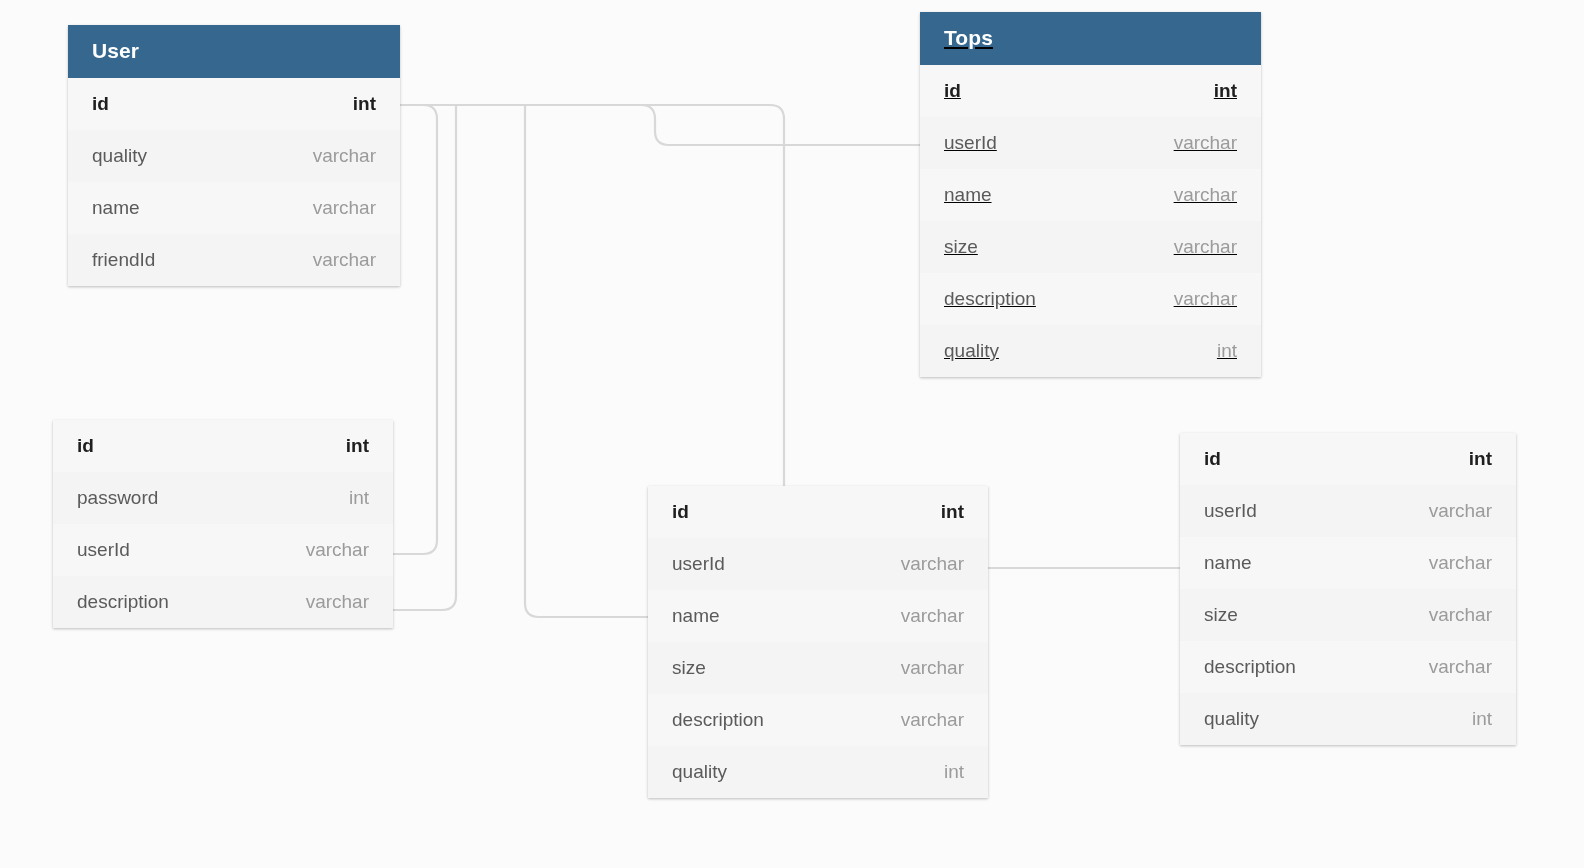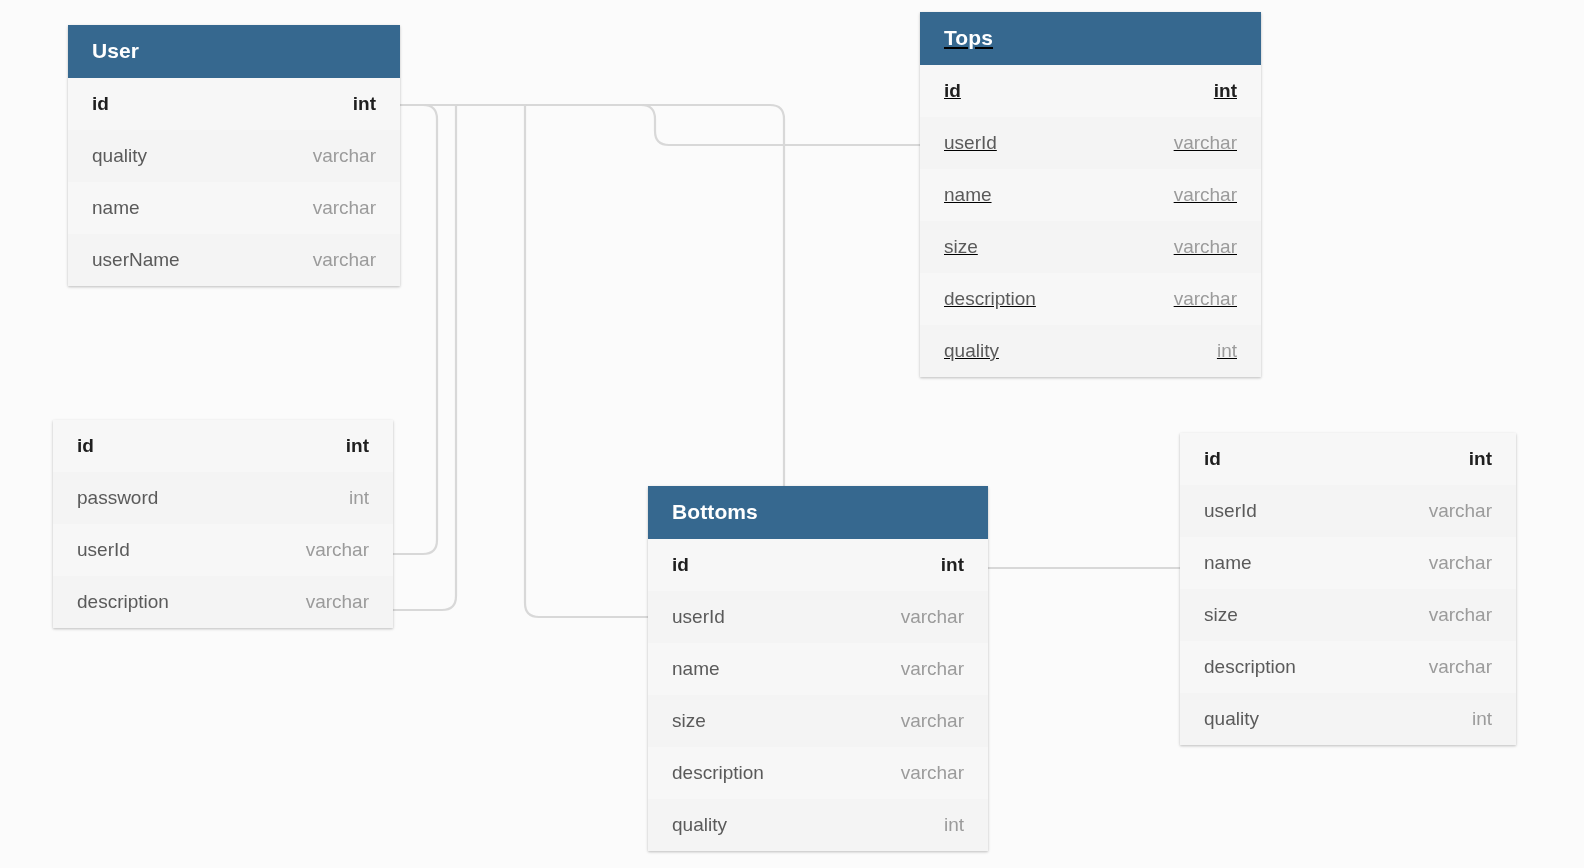--- a/index.html
+++ b/index.html
@@ -113,21 +113,21 @@
       </div>
       <div class="attr-row alt">
         <span class="attr-name">quality</span>
         <span class="attr-type">varchar</span>
       </div>
       <div class="attr-row">
         <span class="attr-name">name</span>
         <span class="attr-type">varchar</span>
       </div>
       <div class="attr-row alt">
-        <span class="attr-name">userName</span>
+        <span class="attr-name">friendId</span>
         <span class="attr-type">varchar</span>
       </div>
     </div>
   </div>
 
   <div class="entity" id="tbl-tops">
     <div class="entity-header">Tops</div>
     <div class="entity-body">
       <div class="attr-row pk">
         <span class="attr-name">id</span>
@@ -171,21 +171,20 @@
         <span class="attr-type">varchar</span>
       </div>
       <div class="attr-row alt">
         <span class="attr-name">description</span>
         <span class="attr-type">varchar</span>
       </div>
     </div>
   </div>
 
   <div class="entity" id="tbl-bottoms">
-    <div class="entity-header">Bottoms</div>
     <div class="entity-body">
       <div class="attr-row pk">
         <span class="attr-name">id</span>
         <span class="attr-type">int</span>
       </div>
       <div class="attr-row alt">
         <span class="attr-name">userId</span>
         <span class="attr-type">varchar</span>
       </div>
       <div class="attr-row">

